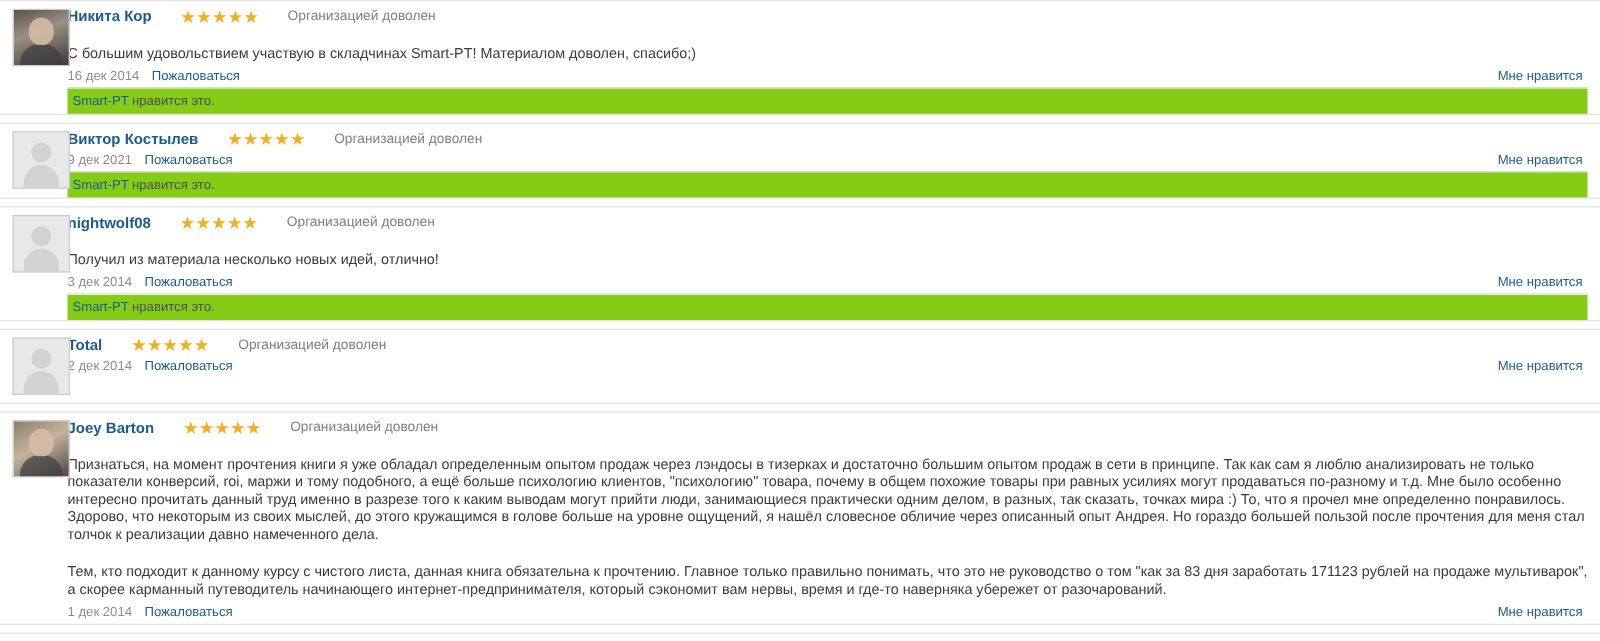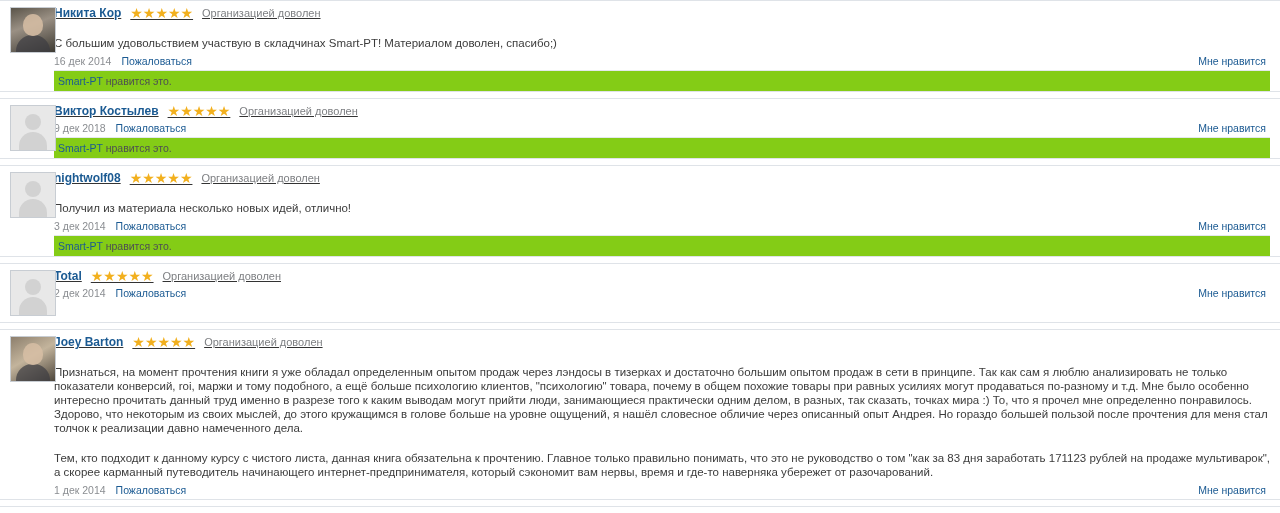--- a/index.html
+++ b/index.html
@@ -88,24 +88,23 @@
     transform: translateX(-50%);
   }
   .body-cell {
     flex: 1 1 auto;
     padding: 5px 10px 0 0;
     min-width: 0;
   }
   .head-line {
     display: flex;
     align-items: center;
-    gap: 9px;
+    gap: 23px;
     line-height: 14px;
     margin-bottom: 2px;
-    text-decoration: underline;
   }
   .author {
     color: #1b5a92;
     font-weight: bold;
     font-size: 12px;
     text-decoration: none;
     cursor: pointer;
   }
   .stars {
     color: #f2b01e;
@@ -202,21 +201,21 @@
       <span class="avatar placeholder"></span>
     </div>
     <div class="body-cell">
       <div class="head-line">
         <a class="author">Виктор Костылев</a>
         <span class="stars">★★★★★</span>
         <span class="satisfied">Организацией доволен</span>
       </div>
       <div class="meta-row">
         <div class="meta-left">
-          <span class="date">9 дек 2018</span>
+          <span class="date">9 дек 2021</span>
           <a class="report-link">Пожаловаться</a>
         </div>
         <a class="like-link">Мне нравится</a>
       </div>
       <div class="likes-bar">
         <span class="likes-inner"><span class="names">Smart-PT</span><span> нравится это.</span></span>
       </div>
     </div>
   </div>
 

